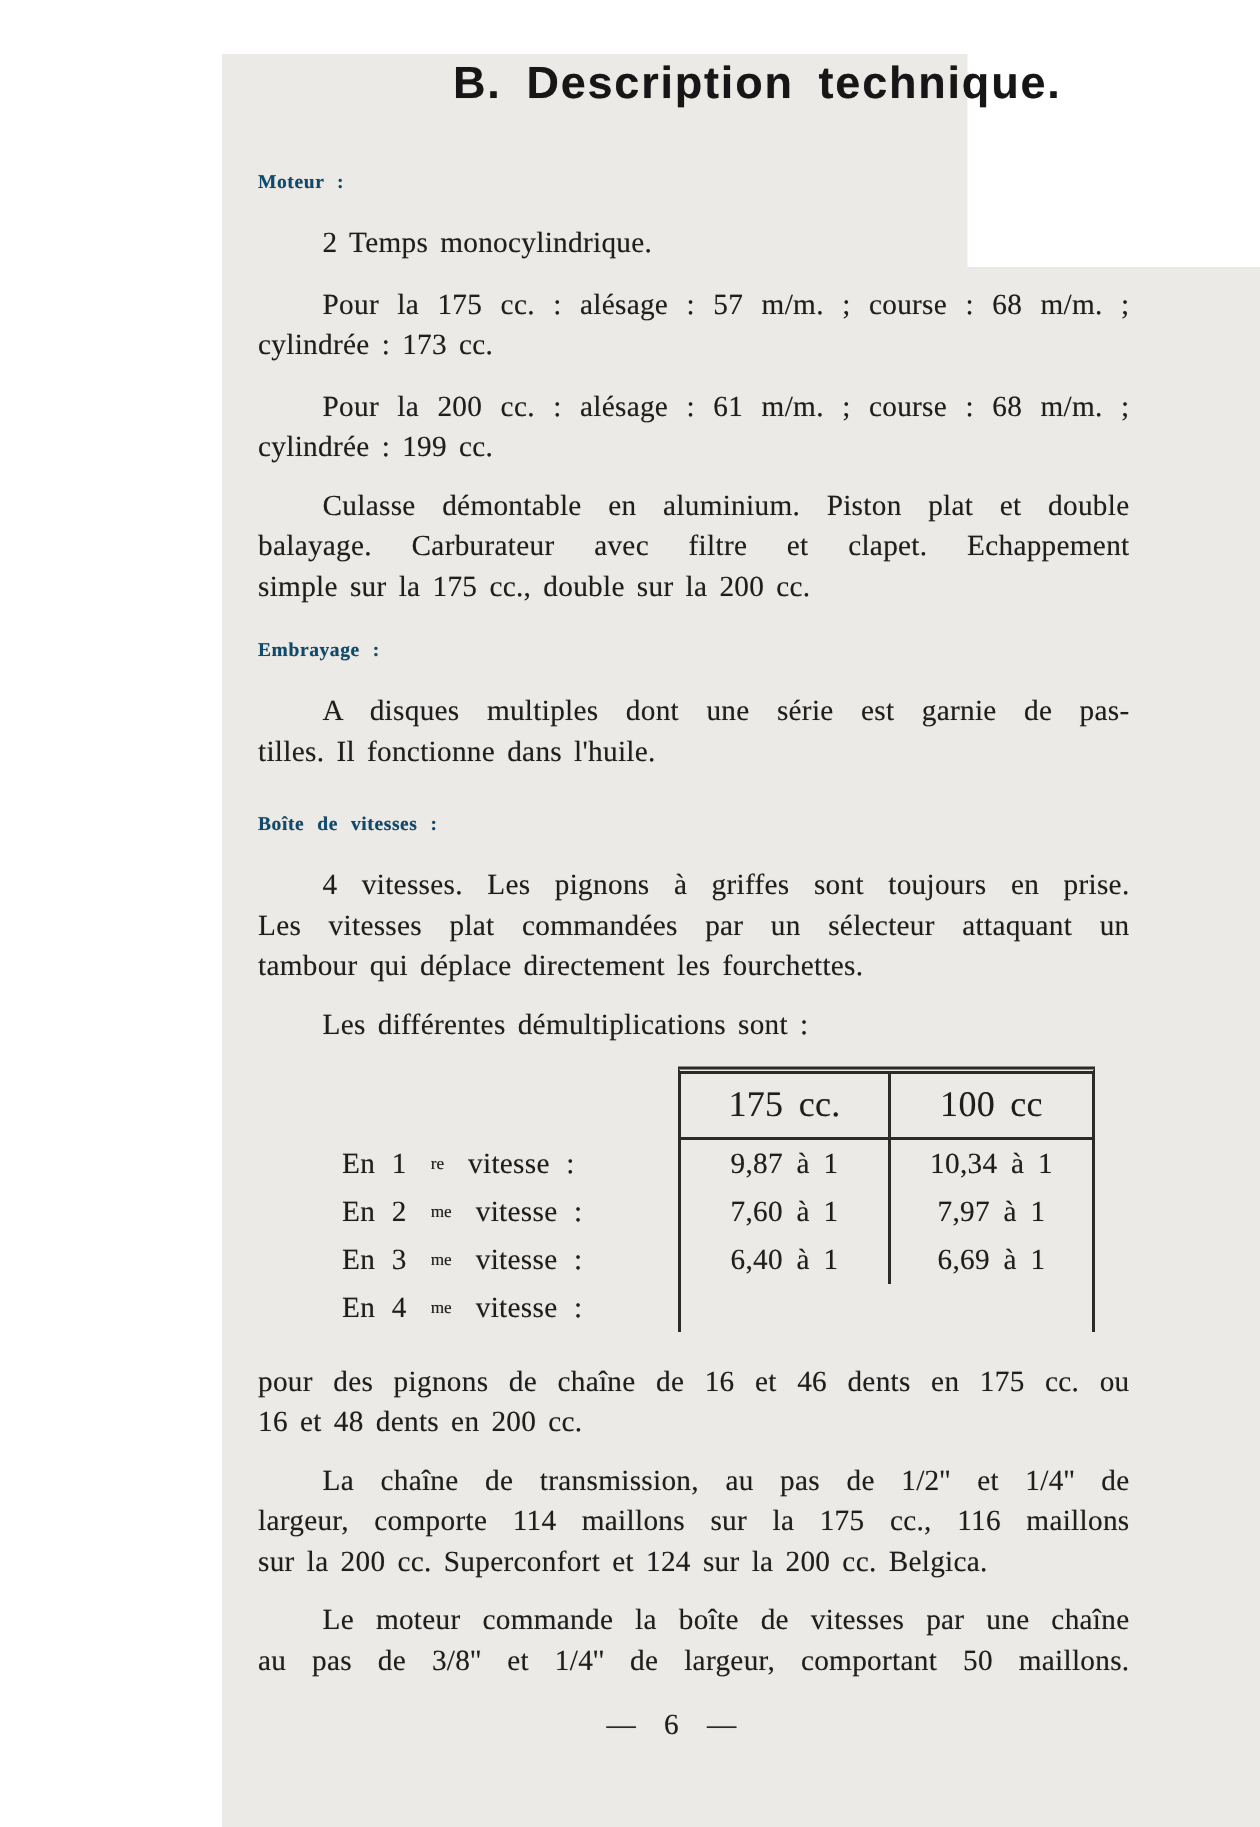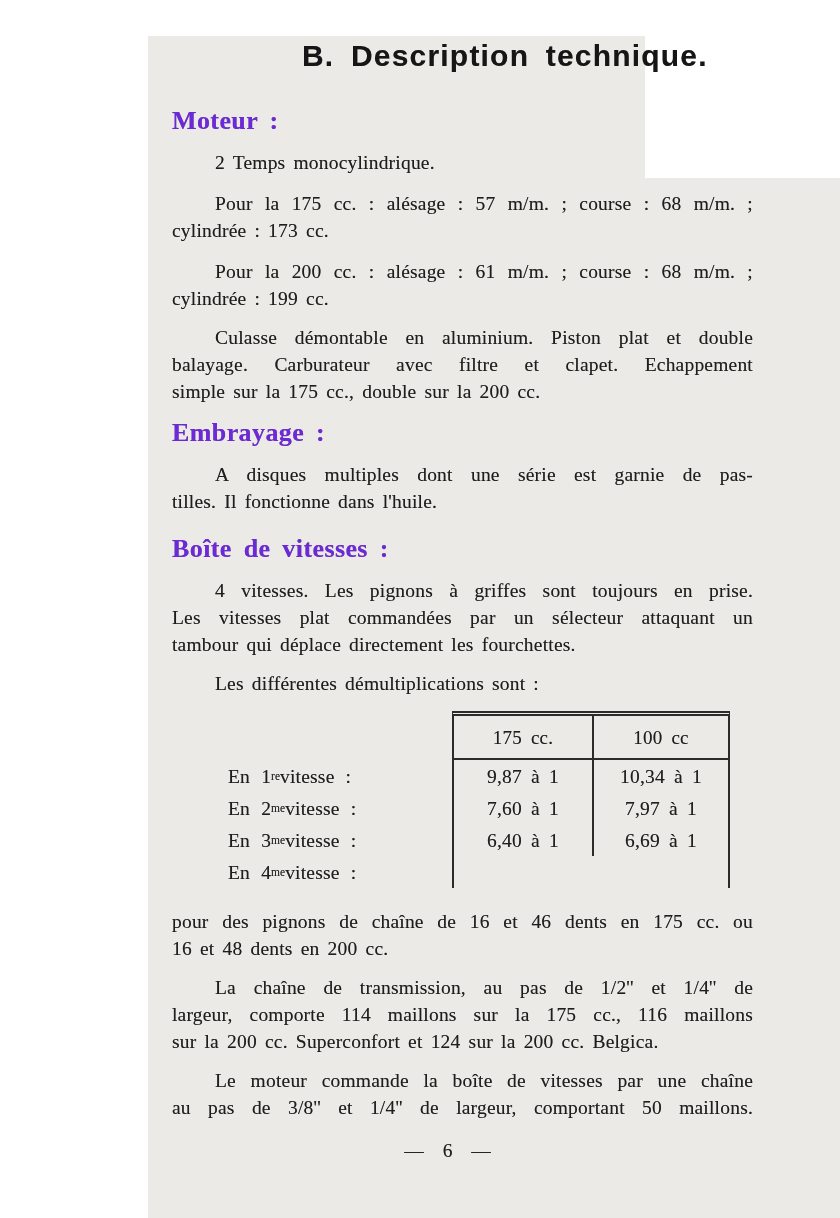--- a/index.html
+++ b/index.html
@@ -23,48 +23,48 @@
     font-size:19.5px;line-height:27px;
     word-spacing:3px;letter-spacing:0.2px;
     text-shadow:0 0 0.5px rgba(20,20,20,0.45);
   }
   .doc-title{
     font-family:"Liberation Sans","DejaVu Sans",sans-serif;
     font-weight:700;font-size:30px;letter-spacing:1.2px;word-spacing:7px;
     margin:0 0 38px 130px;color:#161616;
   }
   .sec-head{
-    font-weight:700;font-size:26px;letter-spacing:0.4px;word-spacing:5px;
-    margin:0 0 15px 0;color:#6d28d9;
+    font-weight:700;font-size:13px;letter-spacing:0.4px;word-spacing:5px;
+    margin:0 0 15px 0;color:#0c4a6e;
   }
   .para{margin:0 12px 14px 0;}
   .para.tight{margin-bottom:12px;}
   .line{width:100%;}
   .jl{text-align:justify;text-align-last:justify;}
   .ind{padding-left:43px;box-sizing:border-box;}
   
   .ratio-wrap{display:flex;margin:6px 0 20px 56px;}
   .ratio-labels{width:224px;margin-top:49px;word-spacing:6px;}
-  .ratio-label{height:32px;display:flex;align-items:center;}
+  .ratio-label{height:32px;display:flex;align-items:center;gap:16px;}
   sup.ord{font-size:11.5px;vertical-align:super;line-height:0;letter-spacing:0;}
   .ratio-box{
     width:278px;box-sizing:border-box;
     border-left:2px solid #2b2b2b;border-right:2px solid #2b2b2b;
     border-top:5px double #2b2b2b;
     padding-bottom:8px;
   }
   .thead{display:flex;height:42px;border-bottom:2px solid #2b2b2b;}
   .trow{display:flex;height:32px;}
   .tc{
     display:flex;align-items:center;justify-content:center;
     height:100%;box-sizing:border-box;word-spacing:4px;
   }
   .tc.c1{width:140px;border-right:2px solid #2b2b2b;}
   .tc.c2{flex:1;}
-  .thead .tc{font-size:19px;}
+  .thead .tc{font-size:24px;}
   .page-num{
     text-align:center;margin-top:16px;letter-spacing:2px;word-spacing:10px;
     padding-right:40px;
   }
 </style>
 </head>
 <body>
 
 <div class="paper"></div>
 <div class="paper-notch"></div>

